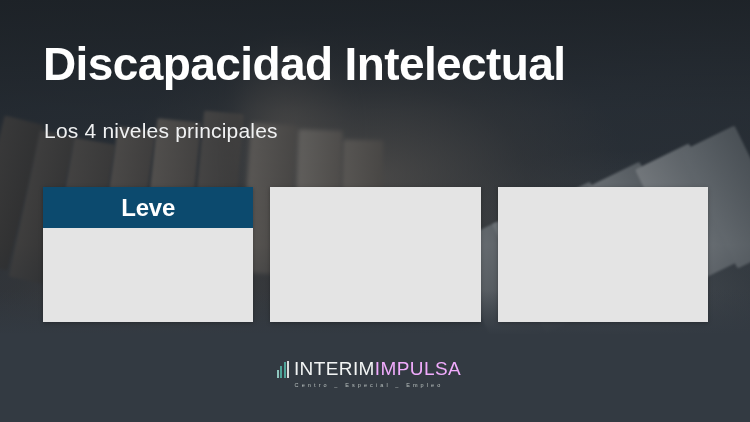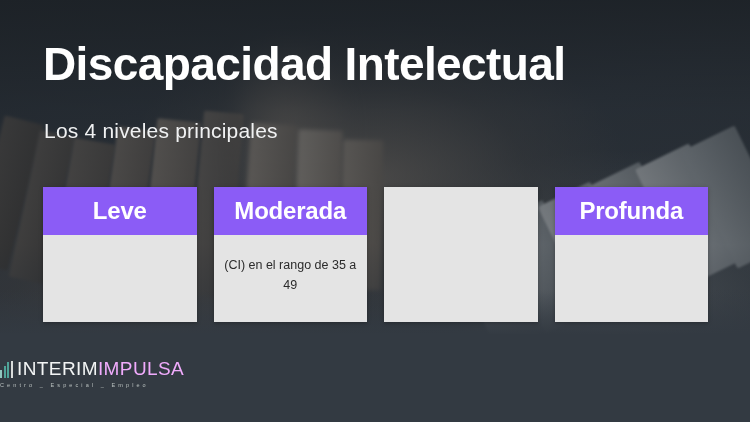--- a/index.html
+++ b/index.html
@@ -118,22 +118,22 @@
     gap: 17px;
   }
   .card {
     flex: 1 1 0;
     display: flex;
     flex-direction: column;
     background: #e4e4e4;
     box-shadow: 0 1px 4px rgba(0,0,0,0.28);
   }
   .card-header {
-    height: 48px;
-    background: #8b5cf6;
+    height: 41px;
+    background: #0c4a6e;
     color: #ffffff;
     display: flex;
     align-items: center;
     justify-content: center;
     font-size: 24px;
     font-weight: 700;
     letter-spacing: -0.2px;
   }
   .card-body {
     flex: 1;
@@ -149,20 +149,21 @@
   }
 
   
   .logo {
     position: absolute;
     left: 0;
     right: 12px;
     top: 358px;
     display: flex;
     flex-direction: column;
+    align-items: center;
   }
   .logo-row {
     display: flex;
     align-items: center;
   }
   .logo-mark {
     display: flex;
     align-items: flex-end;
     height: 17px;
     margin-right: 3px;
@@ -229,30 +230,25 @@
 
     <div class="title">Discapacidad Intelectual</div>
     <div class="subtitle">Los 4 niveles principales</div>
 
     <div class="cards">
 
       <div class="card">
         <div class="card-header">Leve</div>
       </div>
 
+
       <div class="card">
-        <div class="card-header">Moderada</div>
-        <div class="card-body">(CI) en el rango de 35 a 49</div>
       </div>
 
       <div class="card">
-      </div>
-
-      <div class="card">
-        <div class="card-header">Profunda</div>
       </div>
 
     </div>
 
     <div class="logo">
       <div class="logo-row">
         <span class="logo-mark">
           <i></i>
             <i></i>
             <i></i>

